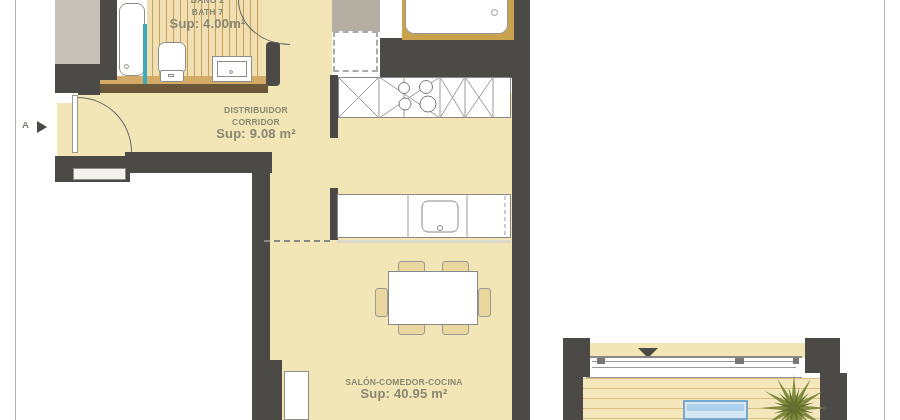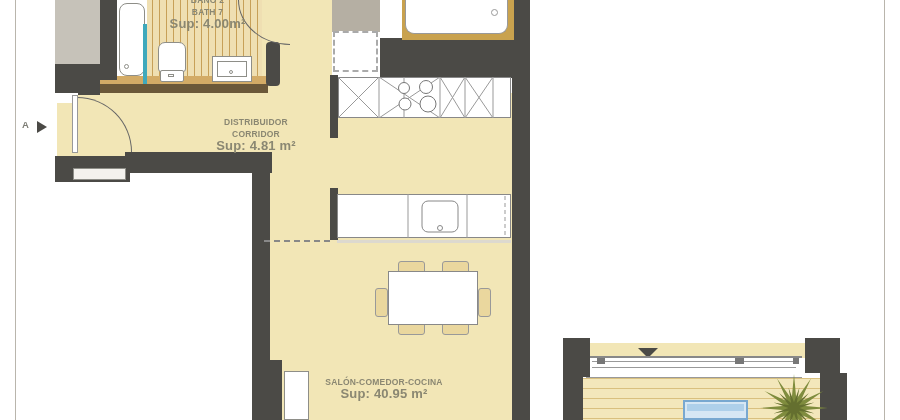--- a/index.html
+++ b/index.html
@@ -74,24 +74,24 @@
     <span>BATH 7</span>
     <span class="area">Sup: 4.00m²</span>
   </div>
 
   <div class="arc-entry" style="left:77px;top:97px;width:55px;height:55px;"></div>
   <div class="abs" style="left:72px;top:95px;width:6px;height:58px;background:#fff;border:1px solid #999;box-sizing:border-box;"></div>
   <div class="abs" style="left:22px;top:119px;width:12px;height:12px;color:#7c7c74;font-size:9.5px;font-weight:bold;">A</div>
   <div class="abs" style="left:37px;top:121px;width:0;height:0;border-left:10px solid #4b4a46;border-top:6px solid transparent;border-bottom:6px solid transparent;"></div>
   <div class="fixture" style="left:73px;top:168px;width:53px;height:12px;background:#f4f2ee;"></div>
 
-  <div class="label" style="left:200px;top:116px;width:112px;">
+  <div class="label" style="left:200px;top:104px;width:112px;">
     <span>DISTRIBUIDOR</span>
     <span>CORRIDOR</span>
-    <span class="area">Sup: 4.81 m²</span>
+    <span class="area">Sup: 9.08 m²</span>
   </div>
 
   <div class="abs" style="left:333px;top:31px;width:45px;height:41px;background:#fff;border:2px dashed #aaa;box-sizing:border-box;"></div>
 
   <div class="abs" style="left:338px;top:77px;width:173px;height:41px;">
     <svg width="173" height="41" viewBox="0 0 173 41">
       <rect x="0.5" y="0.5" width="172" height="40" fill="#ffffff" stroke="#888"></rect>
       <line x1="41" y1="0" x2="41" y2="41" stroke="#999"></line>
       <line x1="66" y1="0" x2="66" y2="41" stroke="#999"></line>
       <line x1="102" y1="0" x2="102" y2="41" stroke="#999"></line>
@@ -132,21 +132,21 @@
   <div class="abs" style="left:398px;top:261px;width:27px;height:14px;background:#ead79e;border:1px solid #999;border-radius:3px;box-sizing:border-box;"></div>
   <div class="abs" style="left:442px;top:261px;width:27px;height:14px;background:#ead79e;border:1px solid #999;border-radius:3px;box-sizing:border-box;"></div>
   <div class="abs" style="left:398px;top:320px;width:27px;height:15px;background:#ead79e;border:1px solid #999;border-radius:3px;box-sizing:border-box;"></div>
   <div class="abs" style="left:442px;top:320px;width:27px;height:15px;background:#ead79e;border:1px solid #999;border-radius:3px;box-sizing:border-box;"></div>
   <div class="abs" style="left:375px;top:288px;width:13px;height:29px;background:#ead79e;border:1px solid #999;border-radius:3px;box-sizing:border-box;"></div>
   <div class="abs" style="left:478px;top:288px;width:13px;height:29px;background:#ead79e;border:1px solid #999;border-radius:3px;box-sizing:border-box;"></div>
   <div class="fixture" style="left:388px;top:271px;width:90px;height:54px;border-color:#888;"></div>
 
   <div class="fixture" style="left:284px;top:371px;width:25px;height:49px;"></div>
 
-  <div class="label" style="left:292px;top:376px;width:184px;">
+  <div class="label" style="left:312px;top:376px;width:184px;">
     <span>SALÓN-COMEDOR-COCINA</span>
     <span class="area">Sup: 40.95 m²</span>
   </div>
 
   <div class="yellow" style="left:588px;top:343px;width:218px;height:15px;"></div>
   <div class="abs" style="left:638px;top:348px;width:0;height:0;border-top:10px solid #4b4a46;border-left:10px solid transparent;border-right:10px solid transparent;"></div>
   <div class="abs" style="left:586px;top:356px;width:216px;height:23px;background:#fff;border-top:2px solid #888;border-bottom:2px solid #999;box-sizing:border-box;"></div>
   <div class="abs" style="left:592px;top:361px;width:204px;height:7px;border-top:1px solid #999;border-bottom:1px solid #999;box-sizing:border-box;"></div>
   <div class="abs" style="left:597px;top:358px;width:8px;height:6px;background:#777;"></div>
   <div class="abs" style="left:735px;top:358px;width:9px;height:6px;background:#777;"></div>

